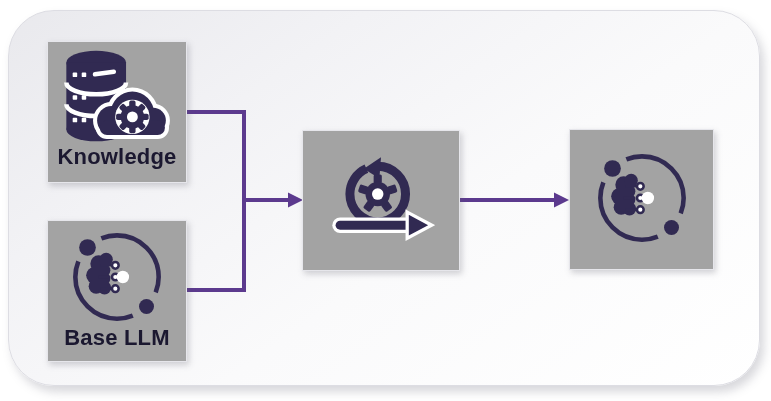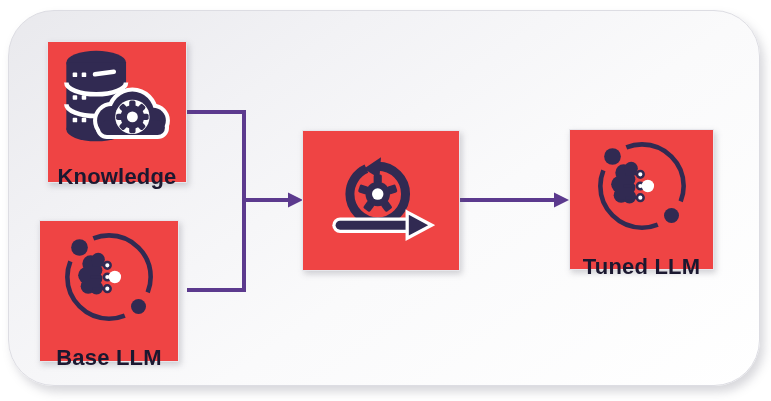--- a/index.html
+++ b/index.html
@@ -13,32 +13,32 @@
     border-radius:46px;
     background:linear-gradient(145deg,#e9e9ed 0%,#f2f2f5 28%,#fafafb 58%,#ffffff 100%);
     border:1px solid #dddde3;
     box-shadow:4px 6px 10px rgba(125,125,140,0.30);
   }
   .connectors{position:absolute;left:0;top:0;}
   .edge{stroke:var(--accent,#5C3A8E);stroke-width:4;fill:none;}
   .edge-head{fill:var(--accent,#5C3A8E);}
   .node{
     position:absolute;display:flex;flex-direction:column;align-items:center;
-    background:#ef4444;border:1px solid #e6e6eb;
+    background:#a3a3a3;border:1px solid #e6e6eb;
     box-shadow:2px 3px 6px rgba(96,96,112,0.28);
-    box-sizing:border-box;padding:6px 4px 10px 4px;gap:20px;
+    box-sizing:border-box;padding:6px 4px 10px 4px;
   }
   .node .iconwrap{flex:1;display:flex;align-items:center;justify-content:center;}
   .node .label{
     flex:0 0 auto;font-weight:800;font-size:22px;letter-spacing:0.2px;
     color:var(--text,#1B1830);white-space:nowrap;line-height:1;
     padding-bottom:4px;
   }
   .node-knowledge{left:47px;top:41px;width:140px;height:142px;}
-  .node-base-llm{left:39px;top:220px;width:140px;height:142px;}
+  .node-base-llm{left:47px;top:220px;width:140px;height:142px;}
   .node-fine-tuning{left:302px;top:130px;width:158px;height:141px;}
   .node-tuned-llm{left:569px;top:129px;width:145px;height:141px;}
   
   .fD{fill:var(--icon,#312A52);}
   .fW{fill:#ffffff;}
   .sD{stroke:var(--icon,#312A52);fill:none;}
   .sW{stroke:#ffffff;fill:none;}
   .sWfD{stroke:#ffffff;fill:var(--icon,#312A52);}
   .sDfW{stroke:var(--icon,#312A52);fill:#ffffff;}
 </style>
@@ -214,16 +214,15 @@
             <rect x="-4" y="-22" width="8" height="9" rx="2" transform="rotate(180)"></rect>
             <rect x="-4" y="-22" width="8" height="9" rx="2" transform="rotate(225)"></rect>
             <rect x="-4" y="-22" width="8" height="9" rx="2" transform="rotate(270)"></rect>
             <rect x="-4" y="-22" width="8" height="9" rx="2" transform="rotate(315)"></rect>
             <circle r="16"></circle>
           </g>
           <circle class="fW" cx="67" cy="60" r="7.5"></circle>
         </g>
       </svg>
     </div>
-    <div class="label">Tuned LLM</div>
   </div>
 
 </div>
 
 </body></html>

